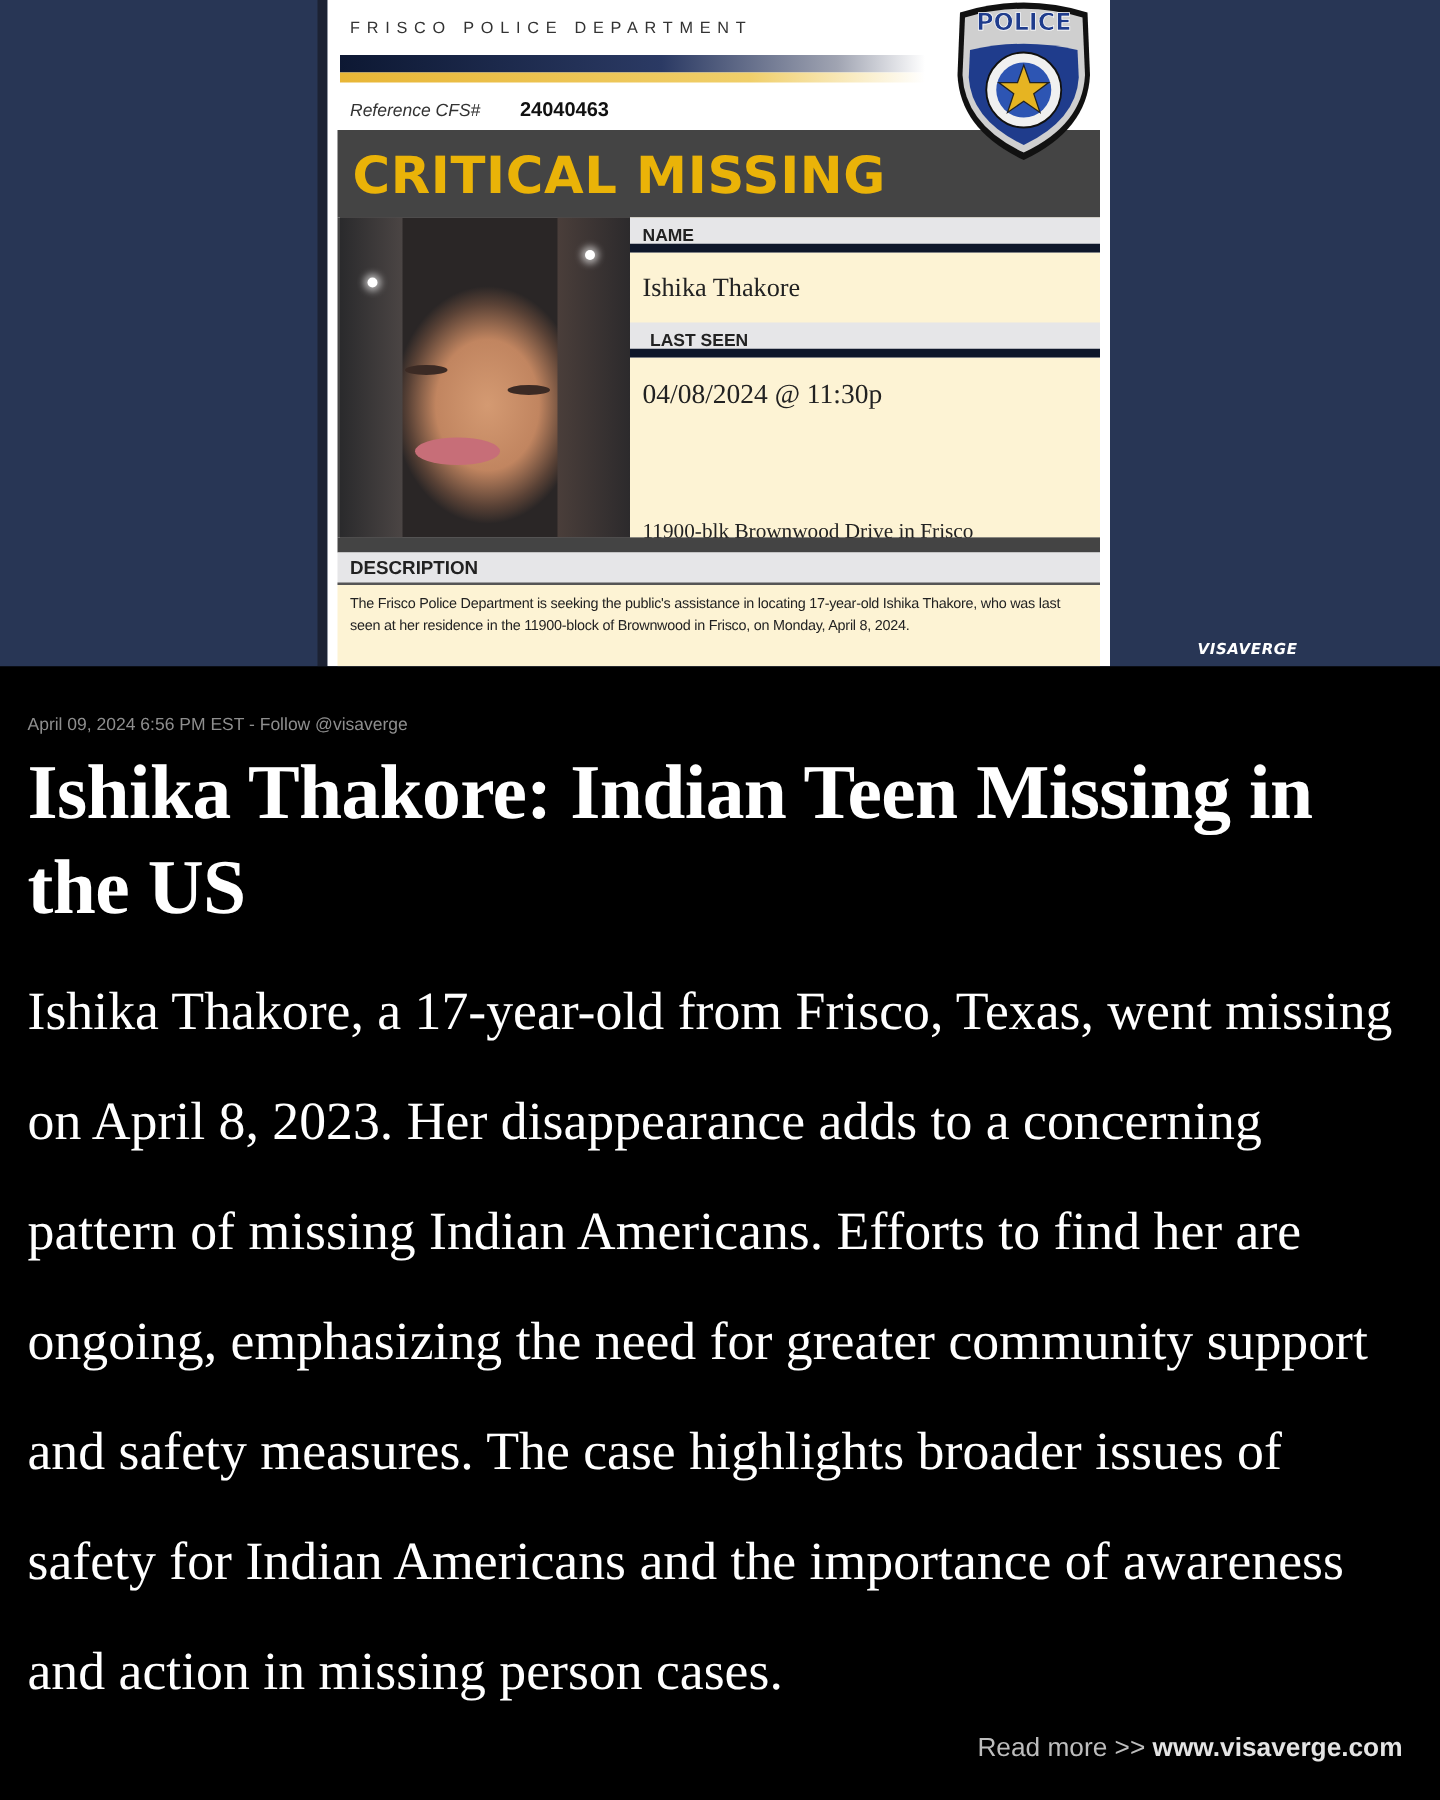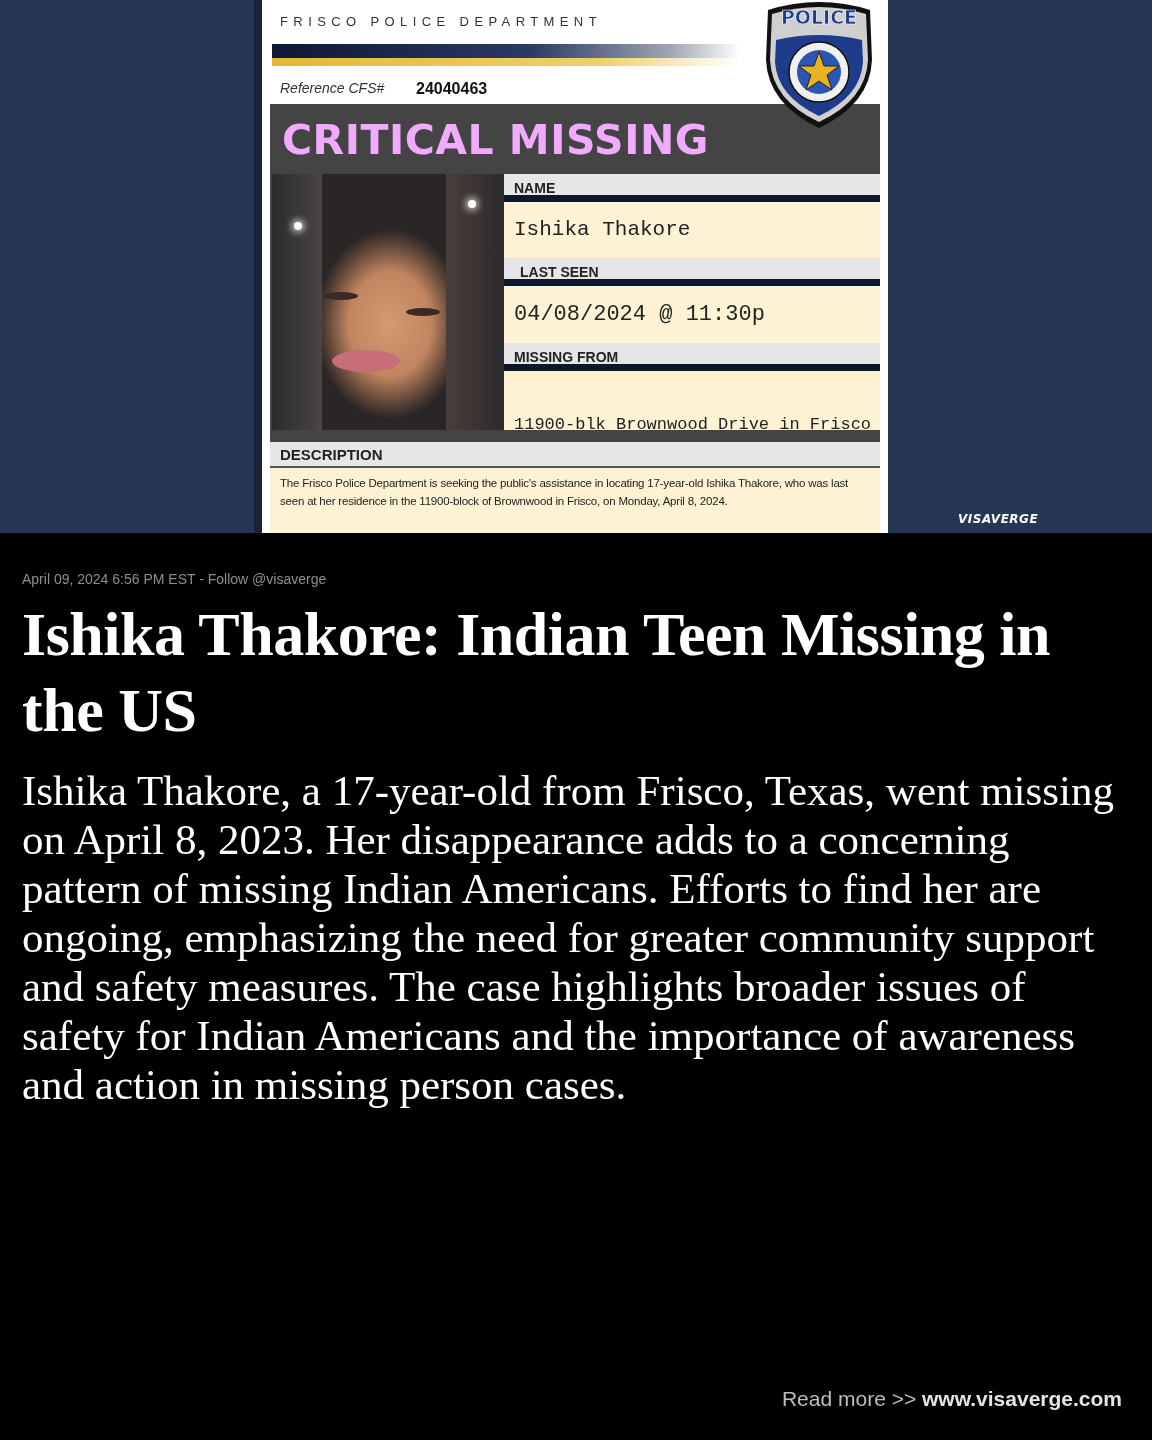--- a/index.html
+++ b/index.html
@@ -12,49 +12,49 @@
   .flyer { position: absolute; left: 262px; top: 0; width: 626px; height: 533px; background: #fff; overflow: hidden; }
   .flyer-dept { position: absolute; left: 18px; top: 14px; font-family: "Liberation Sans", sans-serif; font-size: 13px; letter-spacing: 5.4px; color: #333; }
   .flyer-stripe-dark { position: absolute; left: 10px; top: 44px; width: 468px; height: 14px;
     background: linear-gradient(90deg, #0d1833 0%, #2b3a64 55%, #a0a4b2 85%, #ffffff 100%); }
   .flyer-stripe-gold { position: absolute; left: 10px; top: 58px; width: 468px; height: 8px;
     background: linear-gradient(90deg, #e8b636 0%, #f0cf6a 70%, #ffffff 100%); }
   .flyer-ref-label { position: absolute; left: 18px; top: 80px; font-size: 14px; font-style: italic; color: #333; }
   .flyer-ref-value { position: absolute; left: 154px; top: 80px; font-size: 16px; font-weight: bold; color: #111; }
   .flyer-banner { position: absolute; left: 8px; top: 104px; width: 610px; height: 70px; background: #444; }
   .flyer-banner-title { position: absolute; left: 12px; top: 12px; font-family: "DejaVu Sans", sans-serif; font-weight: bold;
-    font-size: 41px; letter-spacing: 0.5px; color: #f0abfc; }
+    font-size: 41px; letter-spacing: 0.5px; color: #eab308; }
   .flyer-body { position: absolute; left: 8px; top: 174px; width: 610px; height: 256px; background: #444; }
   .flyer-photo { position: absolute; left: 2px; top: 0; width: 232px; height: 256px; overflow: hidden;
     background: radial-gradient(ellipse 75px 95px at 118px 150px, #d49a72 0%, #c18560 55%, #5a4236 85%, #2a2626 100%); }
   .photo-hair-left { position: absolute; left: 0; top: 0; width: 50px; height: 256px; background: linear-gradient(90deg, #2a2a2c, #4b4544); }
   .photo-hair-right { position: absolute; right: 0; top: 0; width: 58px; height: 256px; background: linear-gradient(270deg, #2c2a2c, #4a3e3a); }
   .photo-light { position: absolute; width: 8px; height: 8px; border-radius: 50%; background: #fff; box-shadow: 0 0 6px 3px rgba(255,255,255,.6); }
   .photo-lips { position: absolute; left: 60px; top: 176px; width: 68px; height: 22px; border-radius: 50%; background: #c76e78; }
   .photo-eye { position: absolute; width: 34px; height: 8px; border-radius: 50%; background: #3b2a24; }
   .flyer-fields { position: absolute; left: 234px; top: 0; width: 376px; height: 256px; background: #fdf3d4; }
   .field-label { position: absolute; left: 0; width: 376px; height: 28px; background: #e6e6e8; border-bottom: 7px solid #0f172a;
     font-size: 14px; font-weight: bold; color: #222; padding: 6px 0 0 10px; }
-  .field-value { position: absolute; left: 10px; font-family: Liberation Mono, monospace; color: #222; }
+  .field-value { position: absolute; left: 10px; font-family: Liberation Serif, serif; color: #222; }
   .flyer-strip { position: absolute; left: 8px; top: 430px; width: 610px; height: 12px; background: #444; }
   .flyer-desc-label { position: absolute; left: 8px; top: 442px; width: 610px; height: 26px; background: #e6e6e8; border-bottom: 2px solid #555;
     font-size: 15px; font-weight: bold; color: #222; padding: 4px 0 0 10px; }
   .flyer-desc { position: absolute; left: 8px; top: 468px; width: 610px; height: 70px; background: #fdf3d4;
     font-size: 11.5px; line-height: 18px; color: #222; padding: 6px 10px 0 10px; letter-spacing: -0.2px; }
   .badge { position: absolute; left: 760px; top: 0; width: 118px; height: 130px; }
   .hero-watermark { position: absolute; left: 958px; top: 512px; font-family: "DejaVu Sans", sans-serif; font-weight: bold;
     font-size: 12px; color: #ffffff; letter-spacing: 0.5px; font-style: italic; }
 
   
   .meta { position: absolute; left: 22px; top: 571px; font-size: 14px; color: #8e8e8e; }
   .meta span { color: #8e8e8e; }
   .title { position: absolute; left: 22px; top: 596px; width: 1110px; font-family: "Liberation Serif", serif; font-weight: bold;
     font-size: 62px; line-height: 76px; color: #fff; letter-spacing: -0.5px; }
   .summary { position: absolute; left: 22px; top: 766px; width: 1110px; font-family: "Liberation Serif", serif;
-    font-size: 43px; line-height: 49px; color: #fff; }
+    font-size: 43px; line-height: 88px; color: #fff; }
   .readmore { position: absolute; right: 30px; top: 1387px; font-size: 21px; color: #bdbdbd; }
   .readmore b { color: #e4e4e4; }
 </style>
 </head>
 <body>
 
 <div class="hero">
   <div class="hero-edge-left"></div>
 
   <div class="flyer">
@@ -77,21 +77,20 @@
         <div class="photo-eye" style="left:52px;top:118px;"></div>
         <div class="photo-eye" style="left:134px;top:134px;"></div>
         <div class="photo-lips"></div>
       </div>
 
       <div class="flyer-fields">
         <div class="field-label" style="top:0;">NAME</div>
         <div class="field-value" style="top:44px;font-size:21px;">Ishika Thakore</div>
         <div class="field-label" style="top:84px;padding-left:16px;">LAST SEEN</div>
         <div class="field-value" style="top:128px;font-size:22px;">04/08/2024 @ 11:30p</div>
-        <div class="field-label" style="top:169px;">MISSING FROM</div>
         <div class="field-value" style="top:216px;font-size:17px;margin-top:25px;">11900-blk Brownwood Drive in Frisco</div>
       </div>
     </div>
 
     <div class="flyer-strip"></div>
     <div class="flyer-desc-label">DESCRIPTION</div>
     <div class="flyer-desc">The Frisco Police Department is seeking the public's assistance in locating 17-year-old Ishika Thakore, who was last seen at her residence in the 11900-block of Brownwood in Frisco, on Monday, April 8, 2024.</div>
   </div>
 
   <div class="badge">

